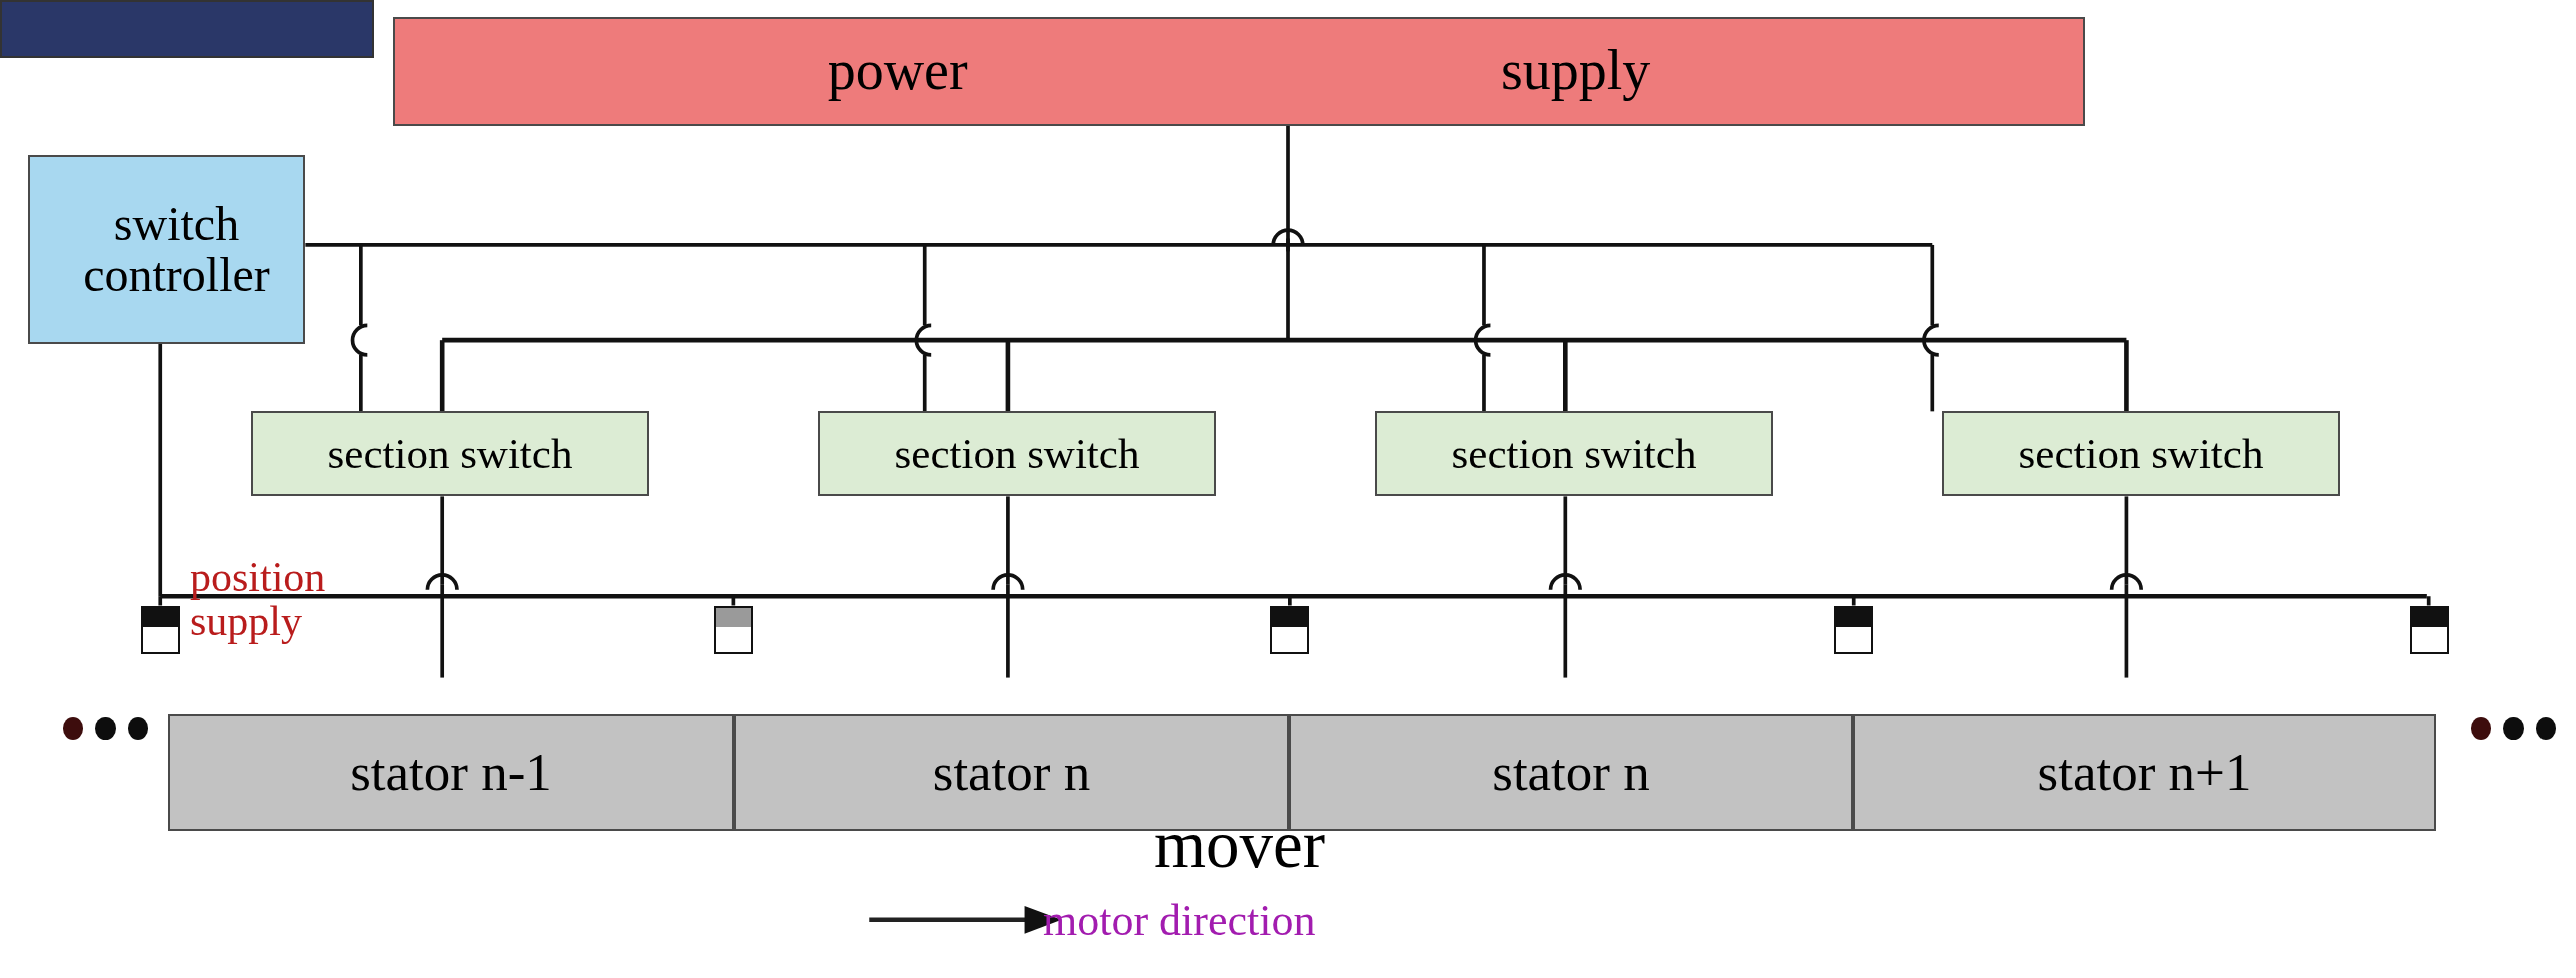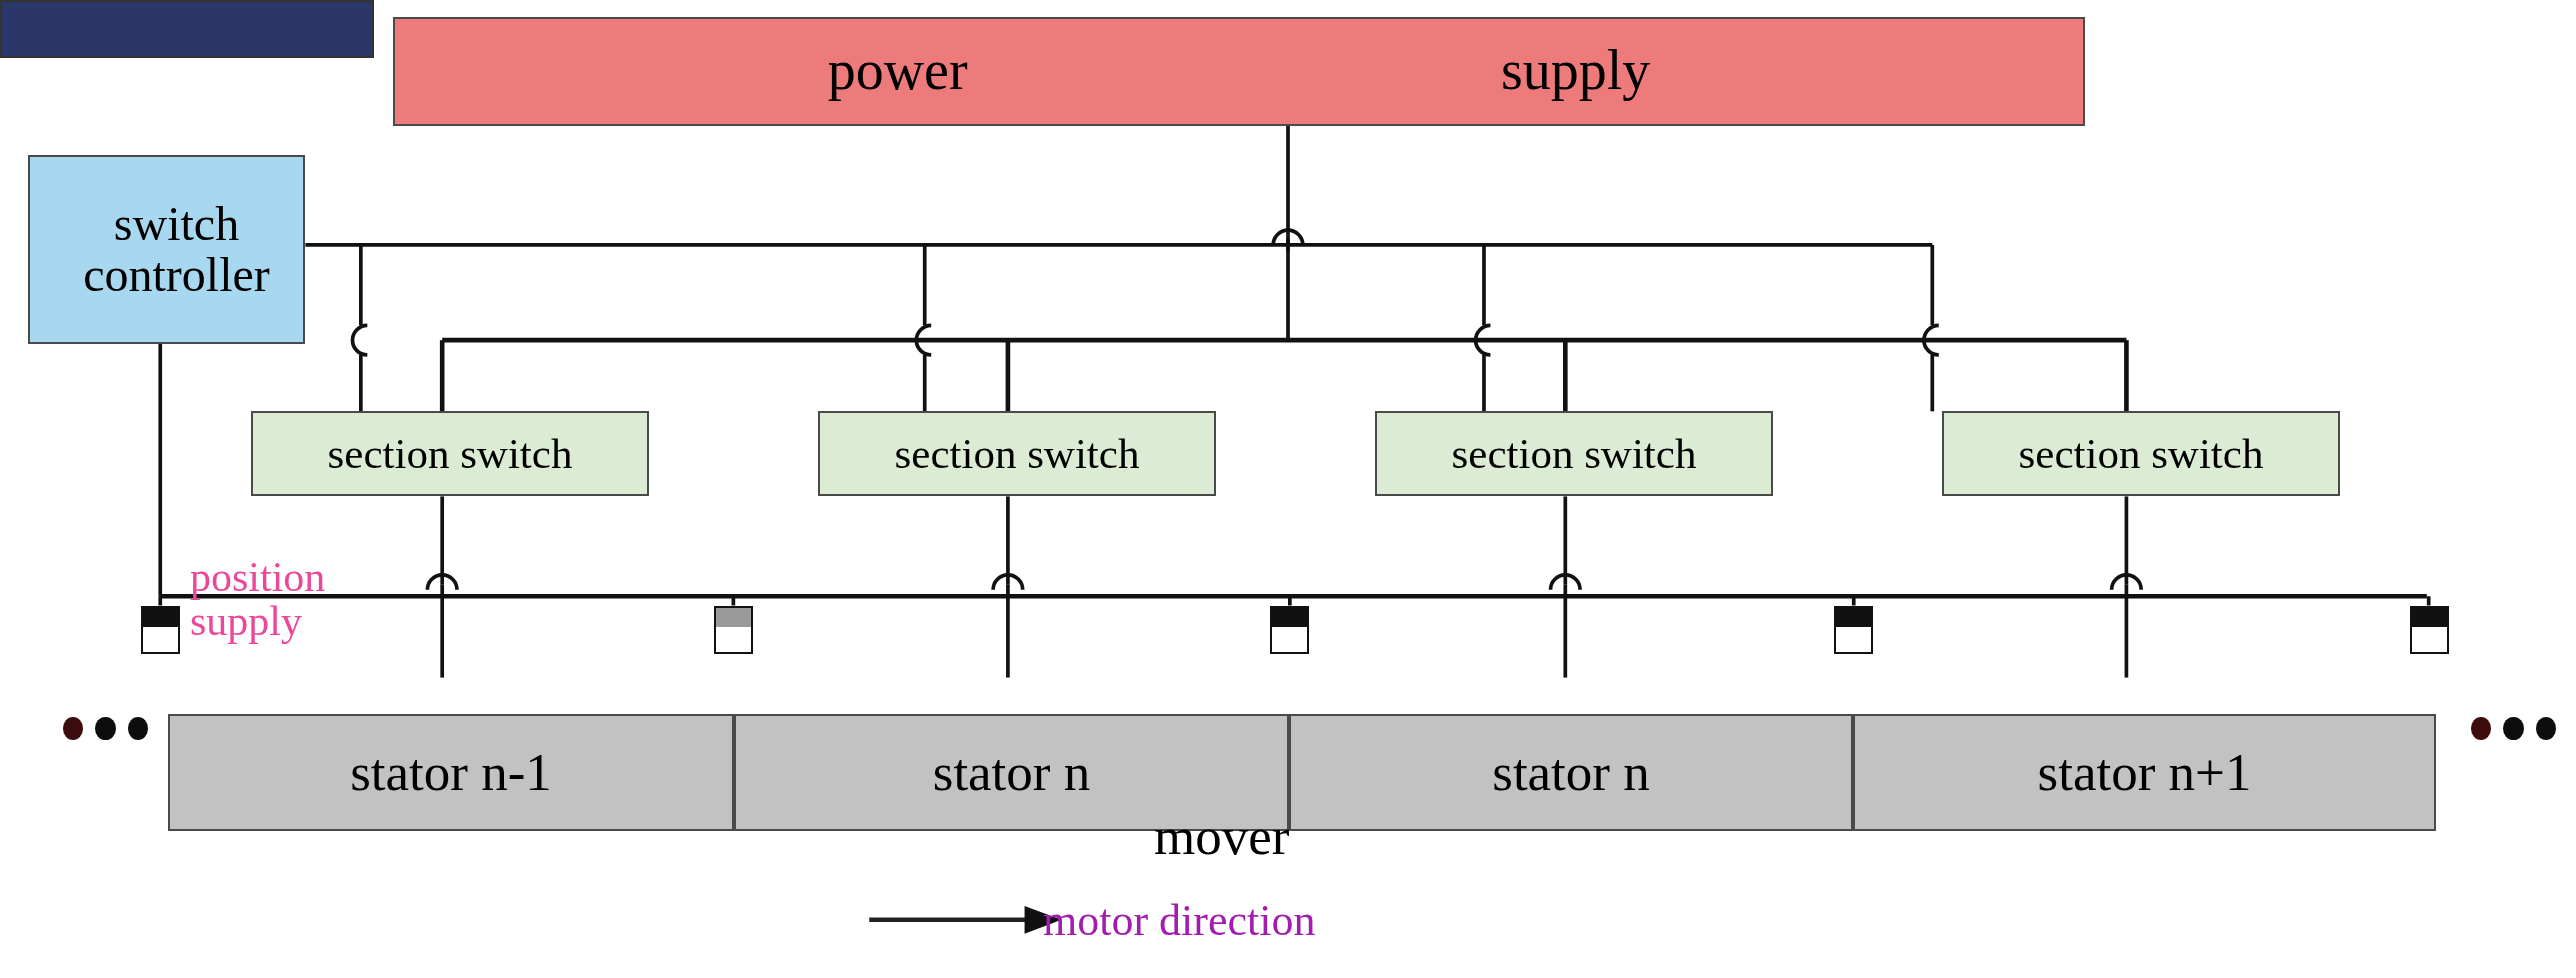--- a/index.html
+++ b/index.html
@@ -97,21 +97,21 @@
     width: 370px;
     height: 54px;
     background: #2a3768;
     border: 2.8px solid #333333;
     z-index: 6;
   }
   #mover-label {
     position: absolute;
     left: 1154px;
     top: 806px;
-    font-size: 53px;
+    font-size: 67px;
     color: #000000;
     z-index: 6;
   }
   #motor-direction-label {
     position: absolute;
     left: 1043px;
     top: 895px;
     font-size: 44px;
     color: #a21caf;
     z-index: 6;
@@ -143,21 +143,21 @@
   #sensor-3 { left: 1270px; top: 606px; }
   #sensor-4 { left: 1834px; top: 606px; }
   #sensor-5 { left: 2410px; top: 606px; }
 
   #position-sensor-label {
     position: absolute;
     left: 190px;
     top: 555px;
     font-size: 42px;
     line-height: 1.05;
-    color: #ec4899;
+    color: #b91c1c;
     z-index: 6;
   }
 
   
   .ellipsis {
     position: absolute;
     top: 717px;
     display: flex;
     gap: 12px;
     align-items: center;

